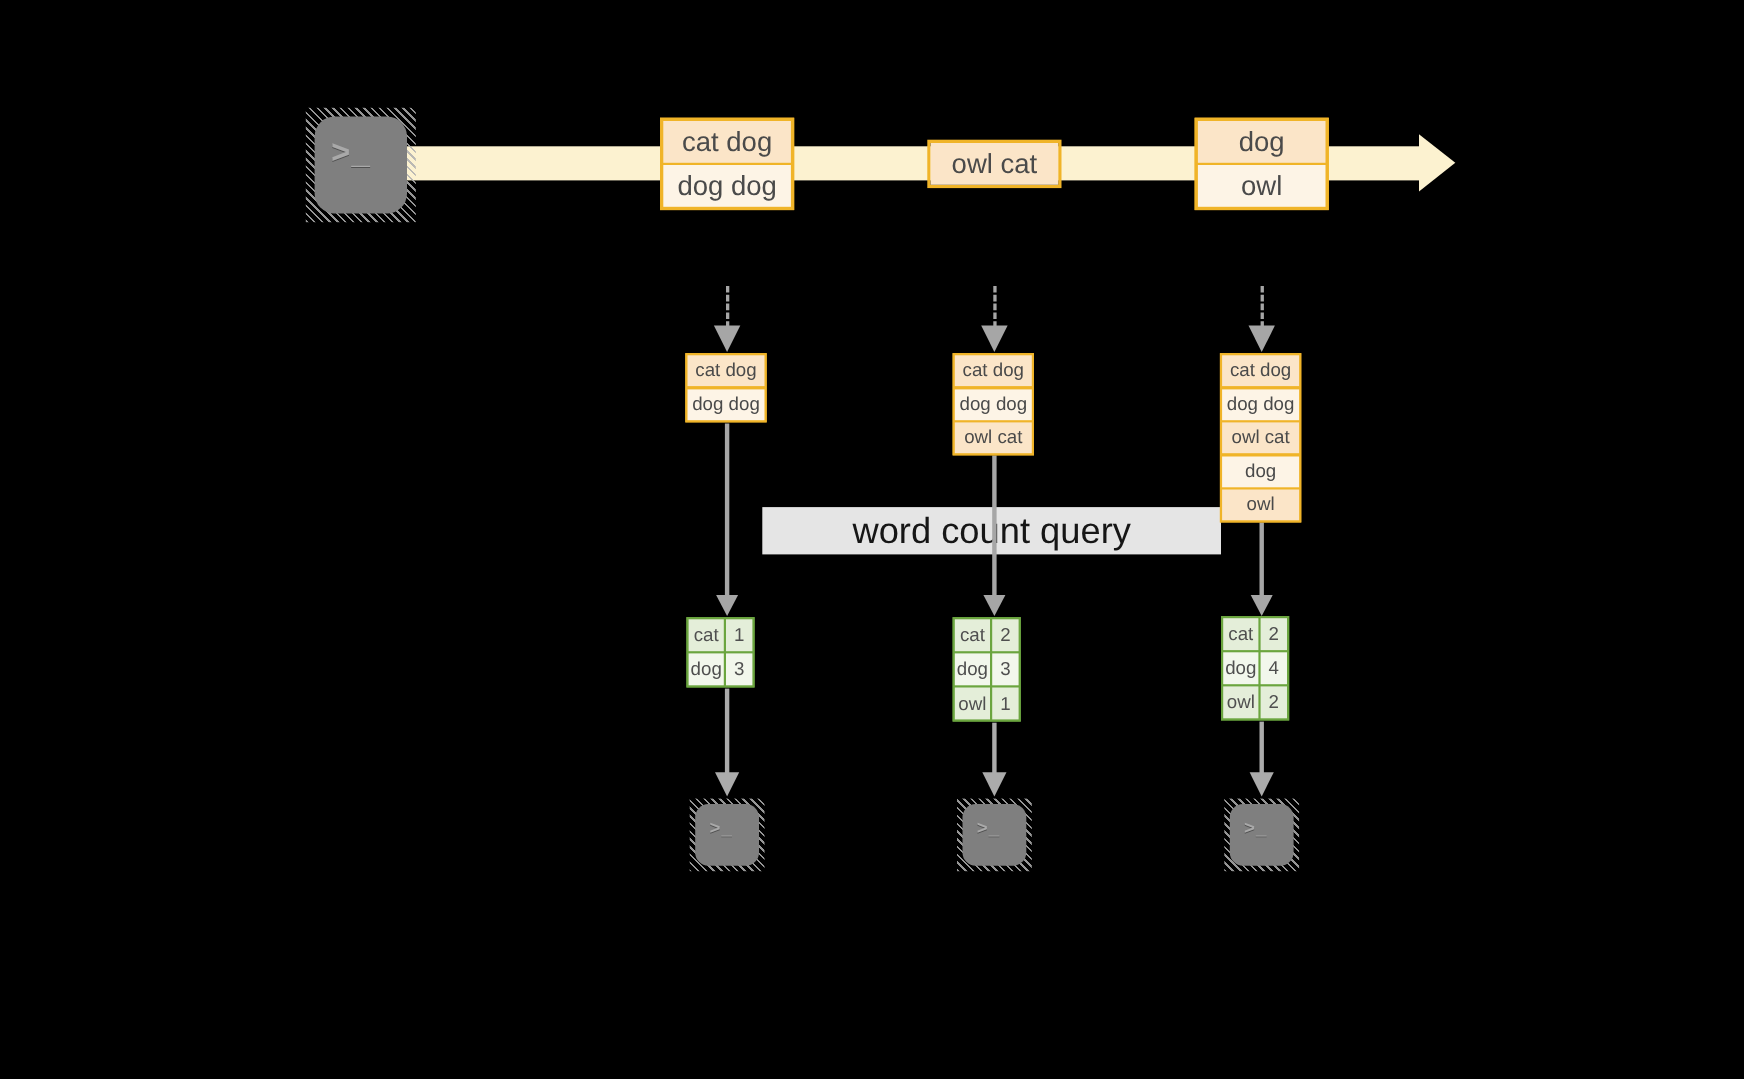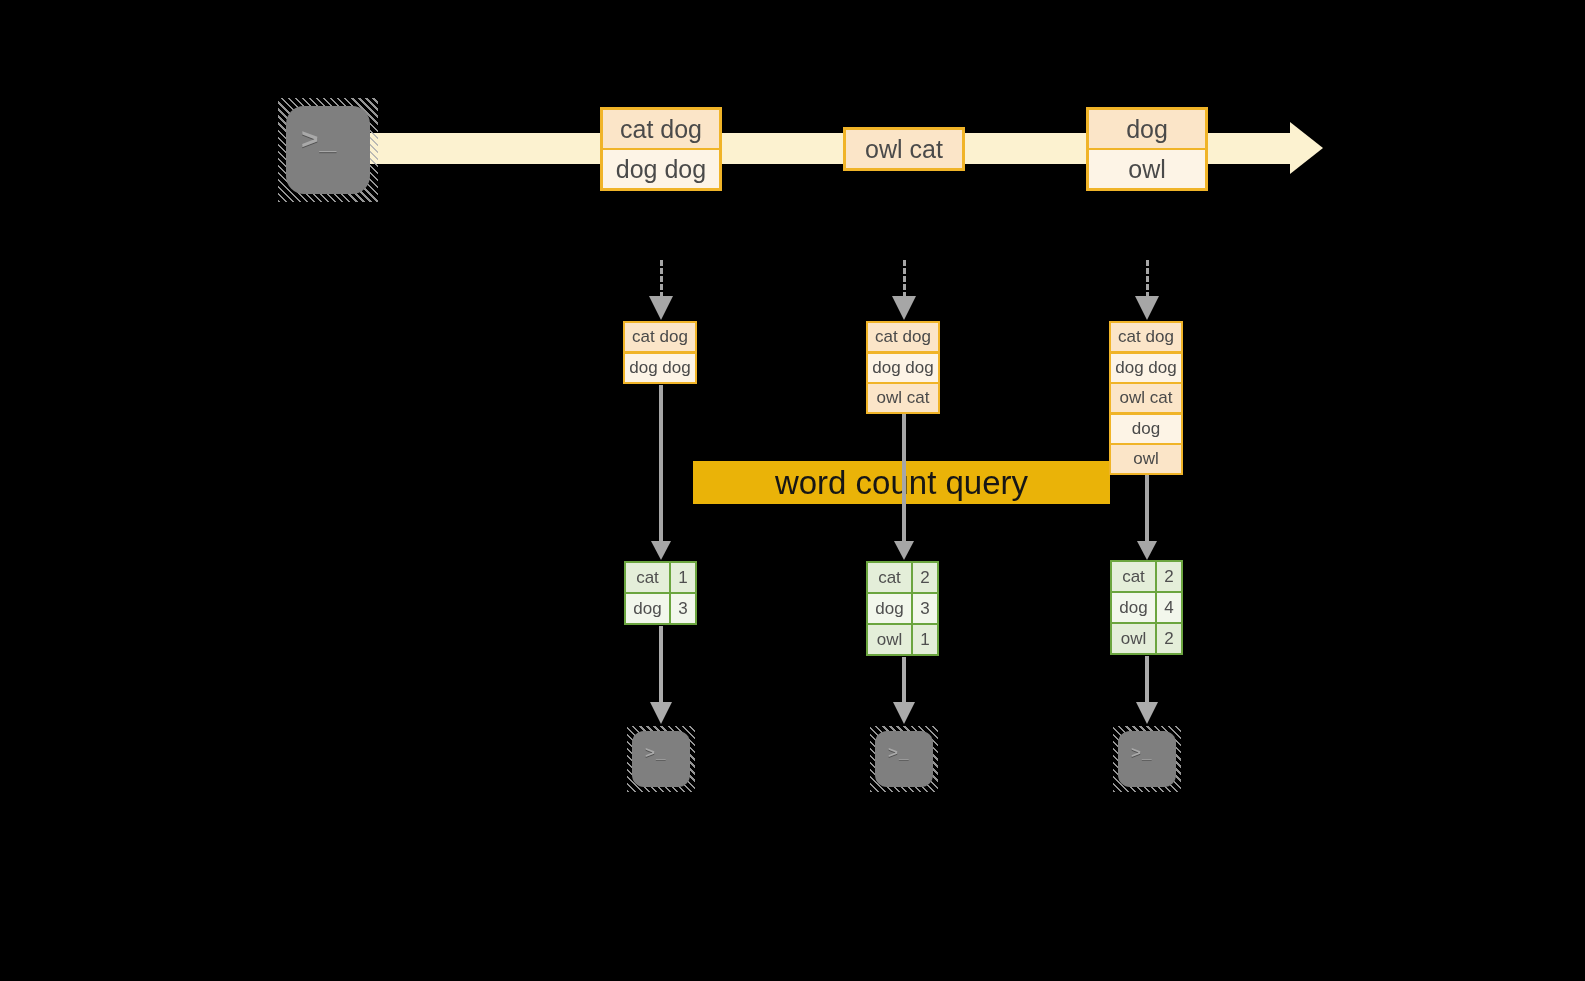--- a/index.html
+++ b/index.html
@@ -33,34 +33,34 @@
   
   .dash-line{position:absolute;width:0;height:38px;top:260px;border-left:3px dashed #a6a6a6;z-index:2;}
   .dash-head{position:absolute;top:296px;width:0;height:0;z-index:2;
     border-left:12px solid transparent;border-right:12px solid transparent;border-top:24px solid #a6a6a6;}
   
   .stack{position:absolute;top:321px;width:70px;border:2.5px solid #f0b428;background:#f0b428;z-index:4;}
   .stack-row{height:28px;display:flex;align-items:center;justify-content:center;
     font-size:17px;color:#4a4a4a;}
   .stack-row + .stack-row{margin-top:2.5px;}
   
-  .query-label{position:absolute;left:693px;top:461px;width:417px;height:43px;background:#eab308;
+  .query-label{position:absolute;left:693px;top:461px;width:417px;height:43px;background:#e5e5e5;
     display:flex;align-items:center;justify-content:center;font-size:33px;color:#161616;z-index:1;}
   
   .vline{position:absolute;width:4px;background:#a6a6a6;z-index:3;}
   .vhead{position:absolute;width:0;height:0;z-index:3;
     border-left:10px solid transparent;border-right:10px solid transparent;border-top:19px solid #a6a6a6;}
   .vhead-big{border-left:11px solid transparent;border-right:11px solid transparent;border-top:22px solid #ababab;}
   .sink-line{background:#ababab;}
   
   .gtable{position:absolute;top:561px;border:2.5px solid #6ba53f;background:#6ba53f;z-index:2;}
   .grow{display:flex;height:29px;}
   .grow + .grow{margin-top:2px;}
   .gcell{display:flex;align-items:center;justify-content:center;font-size:17px;color:#4f4f4f;}
-  .gcell-word{width:43px;}
+  .gcell-word{width:32px;}
   .gcell-count{width:24px;margin-left:2px;}
   .grow-odd  .gcell{background:#e4eed9;}
   .grow-even .gcell{background:#f2f7ec;}
 </style>
 </head>
 <body>
 
 <div class="canvas">
 
   <div class="stream-shaft"></div>

